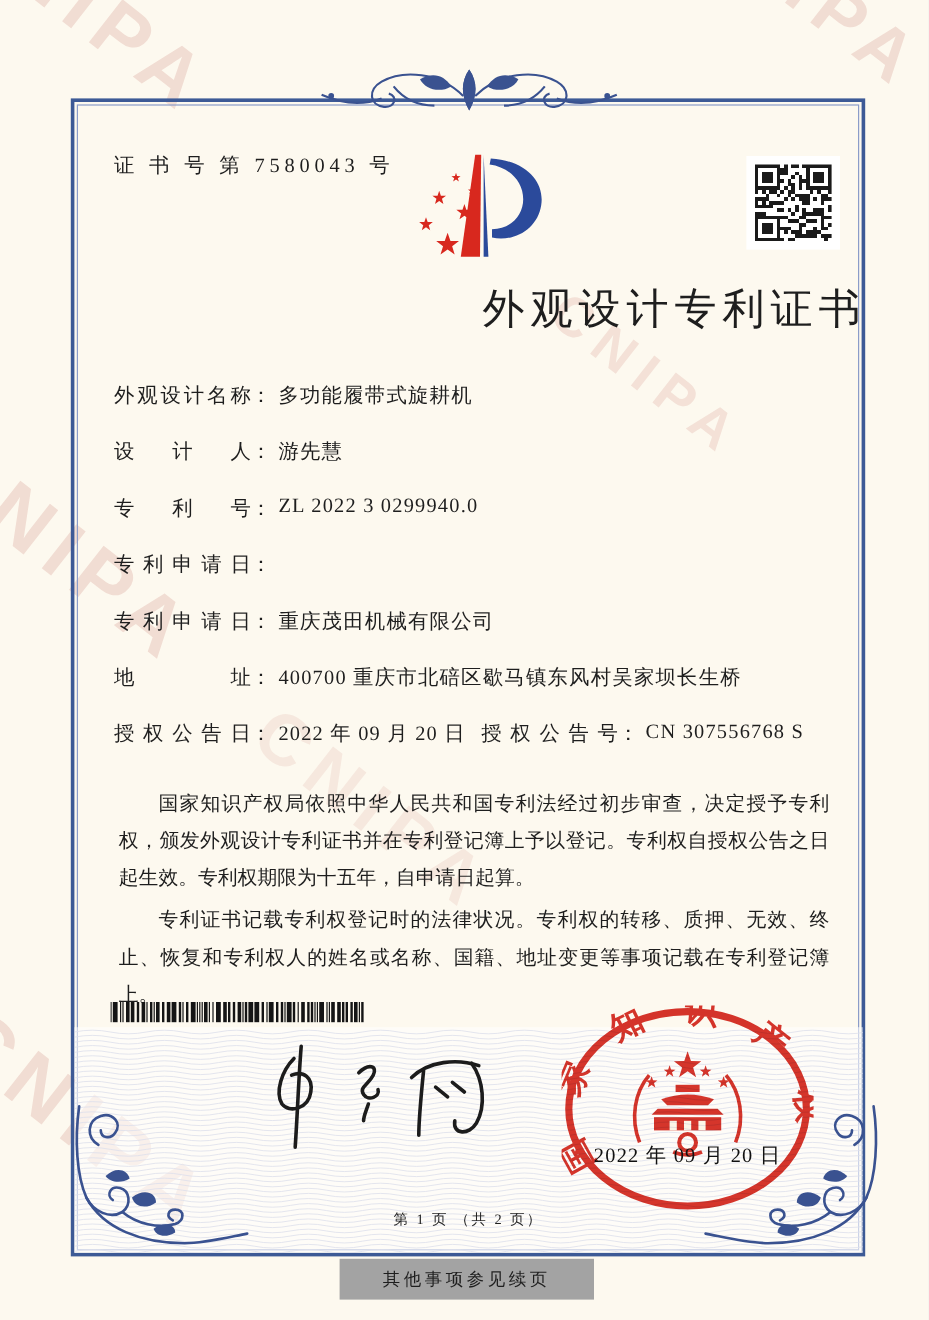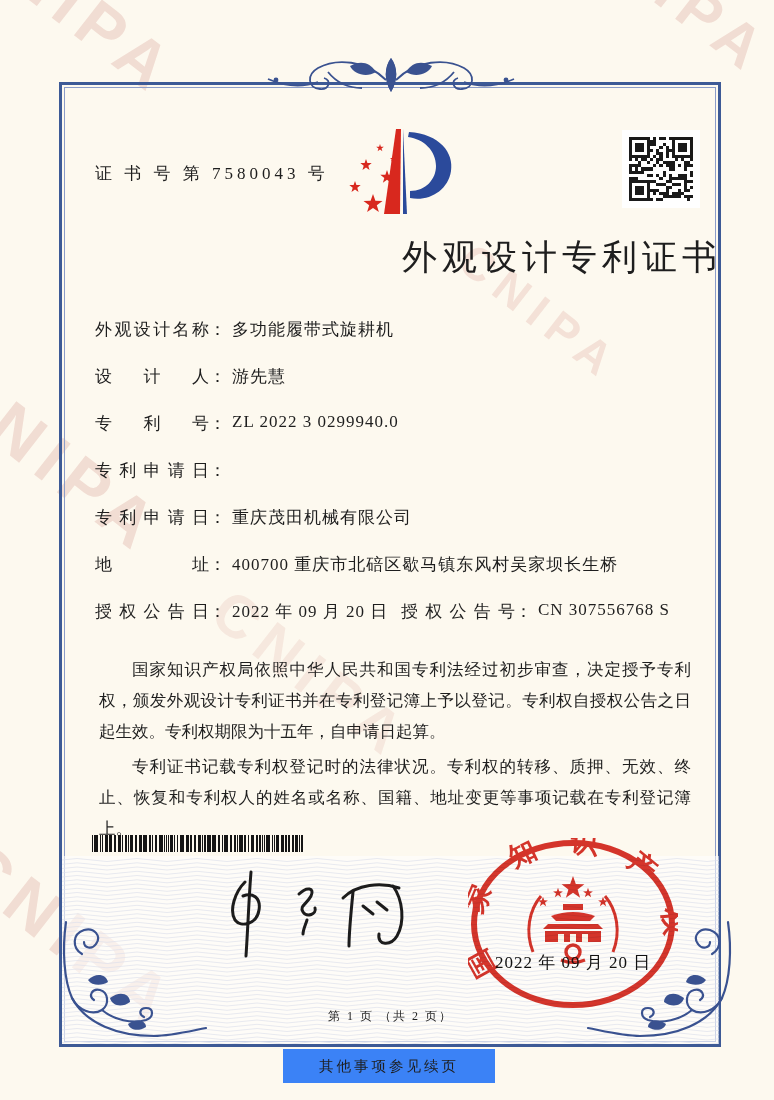--- a/index.html
+++ b/index.html
@@ -3,21 +3,21 @@
 <meta charset="utf-8">
 <style>
   html,body{margin:0;padding:0;}
   body{width:774px;height:1100px;overflow:hidden;background:#e9e9e9;}
   .page{position:relative;width:774px;height:1100px;background:#fdf9ef;overflow:hidden;
         font-family:"Liberation Serif","DejaVu Serif",serif;color:#1e1e1e;}
   .wm{position:absolute;font-family:"Liberation Sans","DejaVu Sans",sans-serif;font-weight:bold;
       color:rgba(214,156,146,0.30);transform:rotate(38deg);letter-spacing:10px;z-index:1;white-space:nowrap;}
   .frame{position:absolute;left:59px;top:82px;width:656px;height:959px;border:3.5px solid #3d5a96;z-index:2;}
   .frame-inner{position:absolute;inset:2px;border:1.5px solid #8b9cc9;}
-  .cert-no{position:absolute;left:95px;top:126px;font-size:17px;letter-spacing:4px;z-index:5;margin-top:36px;}
+  .cert-no{position:absolute;left:95px;top:126px;font-size:17px;letter-spacing:4px;z-index:5;}
   .logo{position:absolute;left:330px;top:116px;width:140px;height:114px;z-index:5;}
   .qr-box{position:absolute;left:622px;top:130px;width:78px;height:78px;background:#ffffff;z-index:5;
           display:flex;align-items:center;justify-content:center;}
   .title{position:absolute;left:59px;top:234px;width:663px;text-align:right;font-size:35px;font-weight:normal;
          letter-spacing:5px;z-index:5;}
   .fields{position:absolute;left:95px;top:318px;width:606px;z-index:5;font-size:17px;}
   .frow{height:47px;display:flex;align-items:flex-start;}
   .flabel{display:inline-block;width:114px;text-align:justify;text-align-last:justify;}
   .fcolon{display:inline-block;margin-right:6px;}
   .fvalue{letter-spacing:1px;white-space:nowrap;}
@@ -29,21 +29,21 @@
   .band{position:absolute;left:62px;top:856px;width:657px;height:188px;z-index:3;}
   .band-bg{position:absolute;inset:0;background:rgba(255,255,255,0.55);}
   .flourish{position:absolute;z-index:4;}
   .director{position:absolute;left:113px;top:886px;z-index:5;font-size:17px;line-height:34px;letter-spacing:2px;}
   .signature{position:absolute;left:215px;top:866px;z-index:5;}
   .seal{position:absolute;left:468px;top:838px;width:210px;height:172px;z-index:6;mix-blend-mode:multiply;opacity:0.95;}
   .seal-date{position:absolute;left:478px;top:951px;width:190px;text-align:center;z-index:7;font-size:17px;
              letter-spacing:1px;color:#111;}
   .page-info{position:absolute;left:59px;top:1008px;width:663px;text-align:center;font-size:12px;
              letter-spacing:2px;z-index:5;}
-  .cont-strip{position:absolute;left:283px;top:1049px;width:212px;height:34px;background:#3b82f6;z-index:5;
+  .cont-strip{position:absolute;left:283px;top:1049px;width:212px;height:34px;background:#a3a3a3;z-index:5;
               display:flex;align-items:center;justify-content:center;}
   .cont-note{font-size:14.5px;letter-spacing:3px;}
   .ornament{position:absolute;left:266px;top:52px;z-index:3;}
   svg{display:block;}
 </style>
 </head>
 <body>
 
 <div class="page">
 

